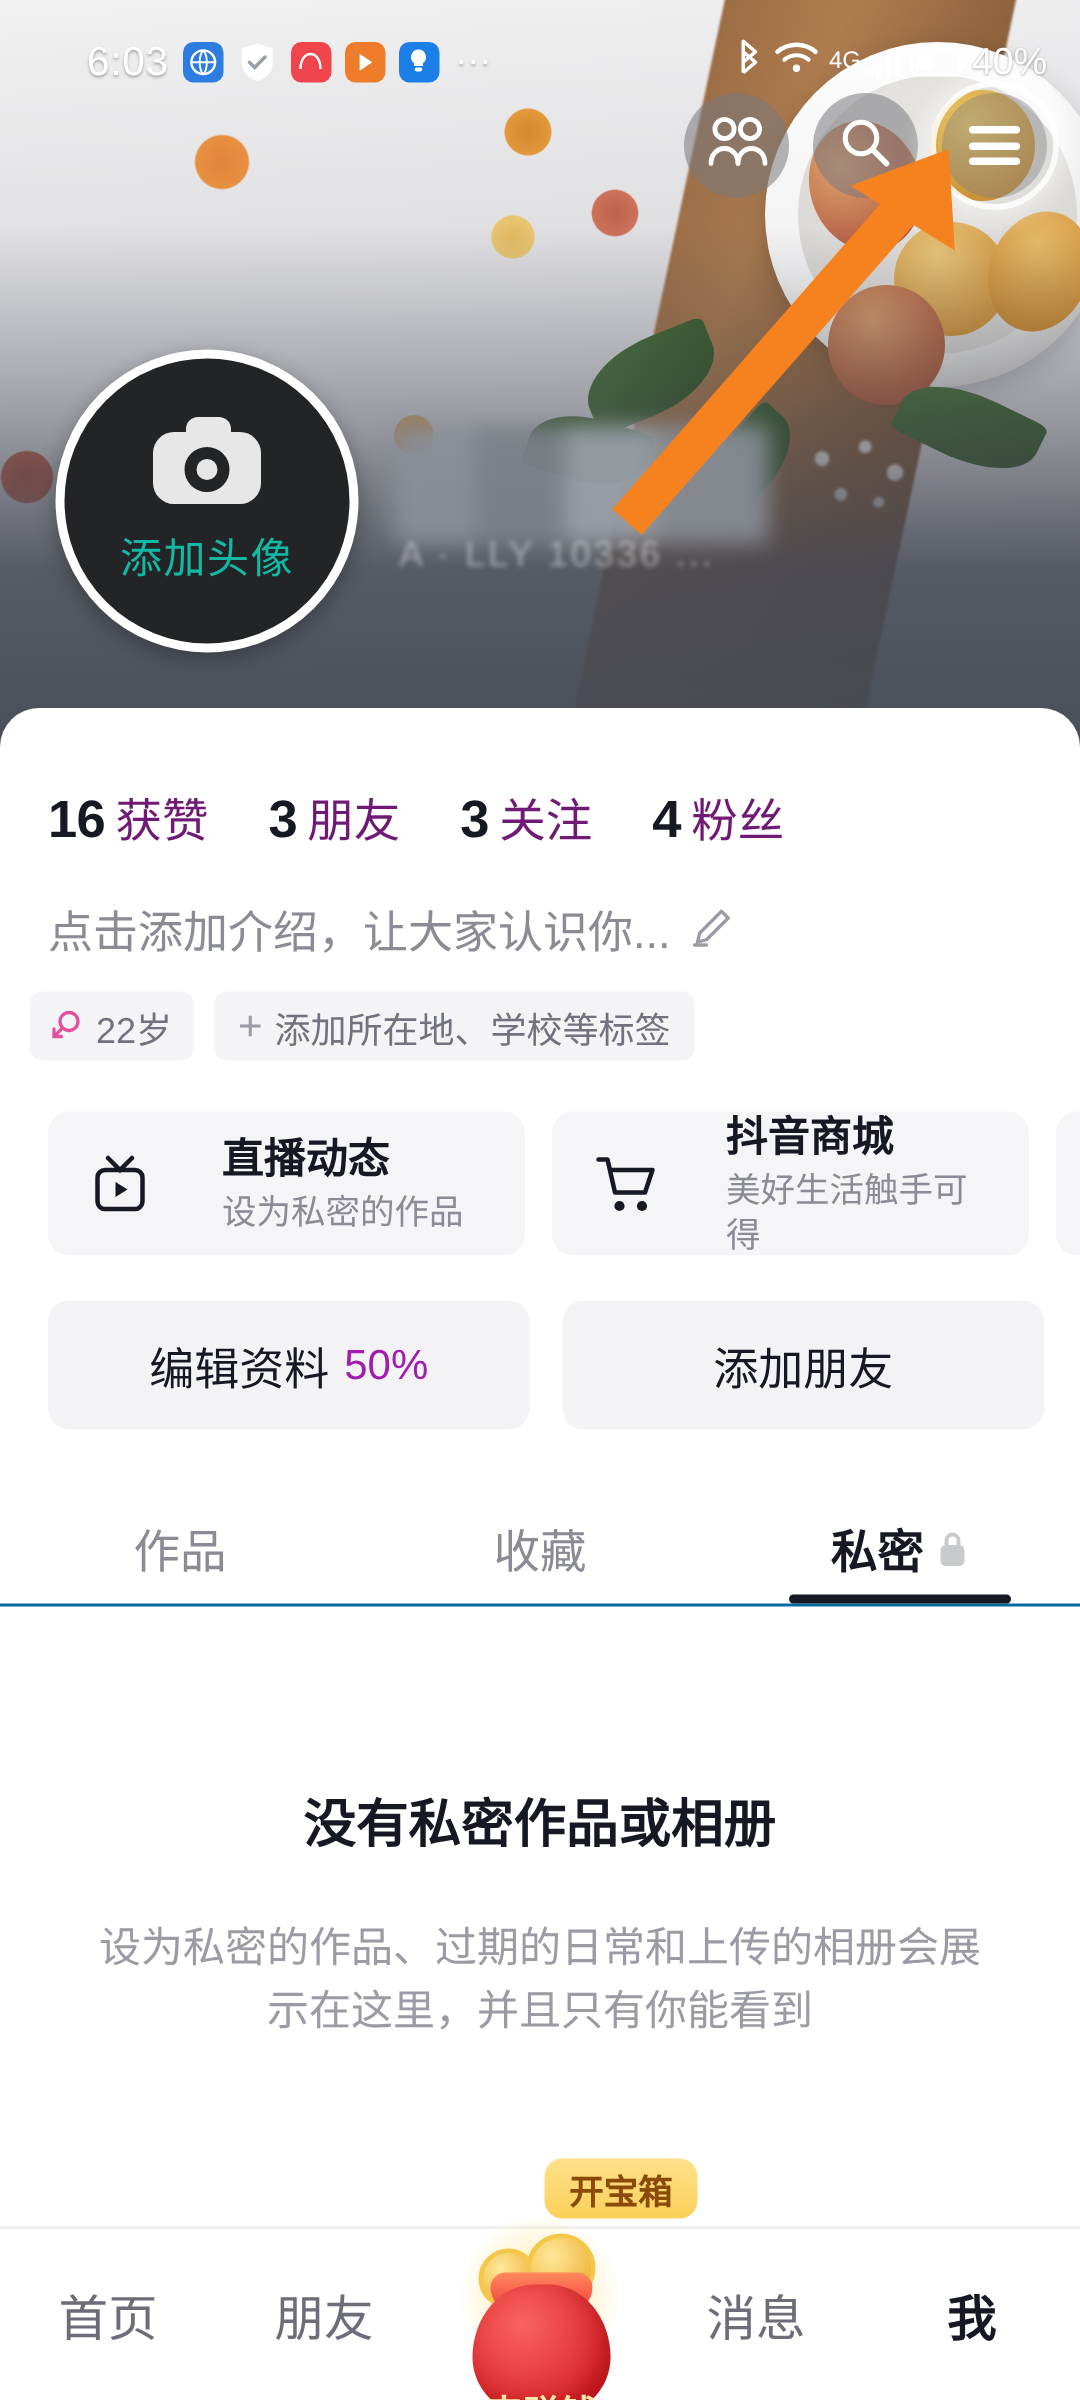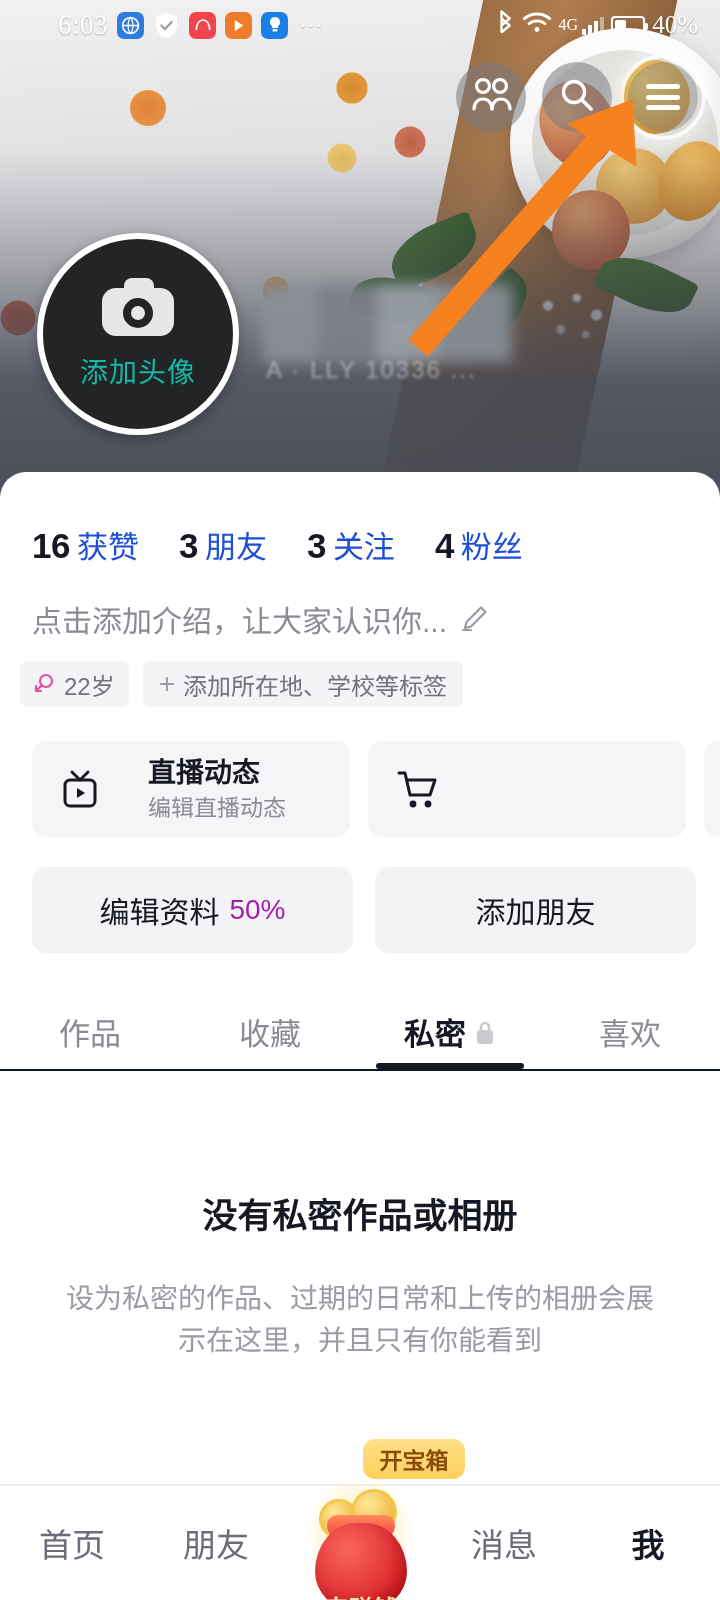--- a/index.html
+++ b/index.html
@@ -66,24 +66,23 @@
 
   
   .cover-shade {
     position:absolute; left:0; top:0; width:720px; height:500px;
     background:linear-gradient(to bottom, rgba(60,64,76,0) 0%, rgba(60,64,76,0.06) 30%, rgba(62,66,78,0.45) 56%, rgba(68,72,83,0.88) 76%, rgba(70,74,85,0.97) 100%);
     pointer-events:none;
   }
 
   
   .statusbar {
-    position:absolute; left:0; top:0; width:720px; height:50px;
+    position:absolute; left:0; top:16px; width:720px; height:50px;
     display:flex; align-items:center; color:#fff; z-index:30;
     font-size:25px;
-    font-family:Liberation Serif, serif;
   }
   .sb-left { display:flex; align-items:center; gap:9px; padding-left:58px; }
   .sb-time { font-size:27px; letter-spacing:.5px; text-shadow:0 1px 2px rgba(0,0,0,.3); }
   .sb-ico { width:27px; height:27px; border-radius:7px; display:flex; align-items:center; justify-content:center; font-size:13px; color:#fff; }
   .sb-ico.globe{background:#2f7ce0;}
   .sb-ico.shield{background:transparent;}
   .sb-ico.hw{background:#f0454c; font-size:8px;}
   .sb-ico.play{background:#ef7c2a;}
   .sb-ico.bulb{background:#1c7fe8;}
   .sb-dots{ font-size:24px; margin-left:2px; text-shadow:0 1px 2px rgba(0,0,0,.3);}
@@ -139,21 +138,21 @@
   
   .sheet {
     position:absolute; left:0; top:462px; width:720px; height:1138px;
     background:#fff; border-radius:26px 26px 0 0; z-index:26;margin-top:10px;
   }
 
   
   .stats { display:flex; align-items:baseline; padding:50px 0 0 32px; gap:40px; }
   .stat { display:flex; align-items:baseline; gap:7px; }
   .stat .num{ font-size:35px; font-weight:bold; color:#161823; letter-spacing:-.5px;}
-  .stat .lbl{ font-size:31px; color:#1d4ed8; }
+  .stat .lbl{ font-size:31px; color:#701a75; }
 
   
   .bio { display:flex; align-items:center; gap:12px; padding:30px 0 0 32px; }
   .bio .txt{ font-size:30px; color:#8a8b94; }
   .pencil{ width:30px; height:30px; }
 
   
   .tags { display:flex; gap:14px; padding:20px 0 0 20px; align-items:center;}
   .tag { background:#f4f4f6; border-radius:8px; height:46px; display:flex; align-items:center;
          gap:8px; padding:0 16px; color:#71727d; font-size:24px; }
@@ -172,21 +171,21 @@
 
   
   .actions { display:flex; gap:22px; padding:30px 24px 0 32px; }
   .abtn { flex:1; height:86px; background:#f3f3f5; border-radius:14px; display:flex;
           align-items:center; justify-content:center; gap:10px; }
   .abtn .main{ font-size:30px; color:#161823; }
   .abtn .pct{ font-size:28px; color:#a21caf; }
 
   
   .tabs { position:relative; margin-top:40px; height:78px; display:flex; align-items:center;
-          border-bottom:2px solid #0f172a; }
+          border-bottom:2px solid #0369a1; }
   .tab { flex:1; display:flex; align-items:center; justify-content:center; gap:8px;
          font-size:31px; color:#8a8b94; height:100%; position:relative;}
   .tab.active{ color:#161823; font-weight:bold;}
   .tab .uline{ position:absolute; bottom:0; left:50%; transform:translateX(-50%);
                width:148px; height:6px; background:#161823; border-radius:3px; display:none;}
   .tab.active .uline{ display:block; }
   .lock{ width:22px; height:26px; }
 
   
   .empty { padding-top:116px; text-align:center; }
@@ -402,31 +401,35 @@
       <div class="card">
         <span class="card-ico">
           <svg width="48" height="48" viewBox="0 0 48 48">
             <path d="M16 7l8 8 8-8" fill="none" stroke="#161823" stroke-width="3" stroke-linecap="round"></path>
             <rect x="9" y="15" width="30" height="26" rx="5" fill="none" stroke="#161823" stroke-width="3"></rect>
             <path d="M21 23l8 5-8 5z" fill="#161823"></path>
           </svg>
         </span>
         <span class="card-txt">
           <span class="t1" style="display:block">直播动态</span>
-          <span class="t2" style="display:block">编辑直播动态</span>
+          <span class="t2" style="display:block">设为私密的作品</span>
         </span>
       </div>
       <div class="card">
         <span class="card-ico">
           <svg width="50" height="48" viewBox="0 0 50 48">
             <path d="M8 8h6l5 22h20l5-15H17" fill="none" stroke="#161823" stroke-width="3" stroke-linecap="round" stroke-linejoin="round"></path>
             <circle cx="22" cy="39" r="3.4" fill="#161823"></circle>
             <circle cx="37" cy="39" r="3.4" fill="#161823"></circle>
           </svg>
         </span>
+        <span class="card-txt">
+          <span class="t1" style="display:block">抖音商城</span>
+          <span class="t2" style="display:block">美好生活触手可得</span>
+        </span>
       </div>
       <div class="card stub"></div>
     </div>
 
     <div class="actions">
       <div class="abtn">
         <span class="main">编辑资料</span>
         <span class="pct">50%</span>
       </div>
       <div class="abtn">
@@ -446,24 +449,20 @@
       <div class="tab active">
         <span>私密</span>
         <span class="lock">
           <svg width="22" height="26" viewBox="0 0 22 26">
             <rect x="3" y="10" width="16" height="14" rx="3.5" fill="#c9cace"></rect>
             <path d="M7 10V7a4 4 0 0 1 8 0v3" fill="none" stroke="#c9cace" stroke-width="2.6"></path>
           </svg>
         </span>
         <span class="uline"></span>
       </div>
-      <div class="tab">
-        <span>喜欢</span>
-
-      </div>
     </div>
 
     <div class="empty">
       <div class="et">没有私密作品或相册</div>
       <div class="ed">设为私密的作品、过期的日常和上传的相册会展示在这里，并且只有你能看到</div>
     </div>
   </div>
 
   <div class="bottomnav">
     <div class="nav">

